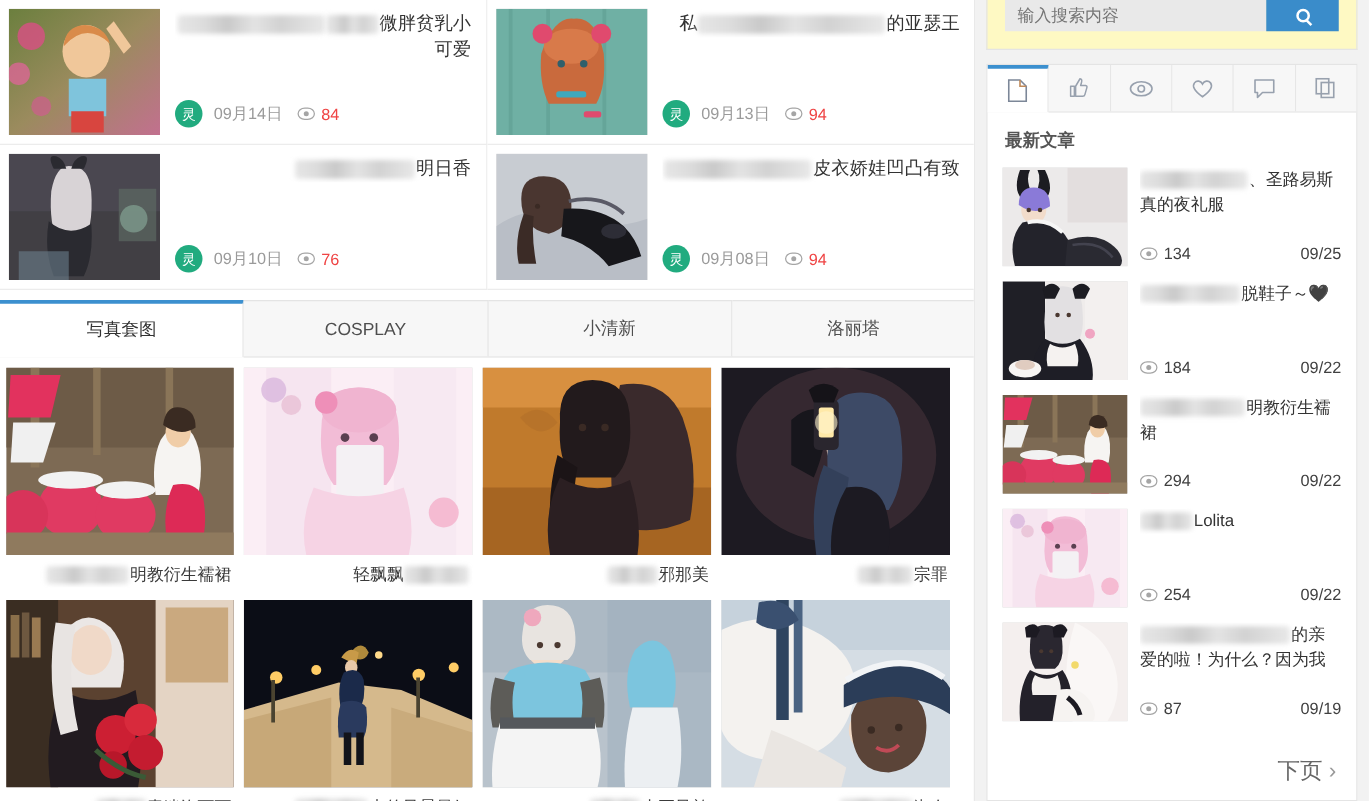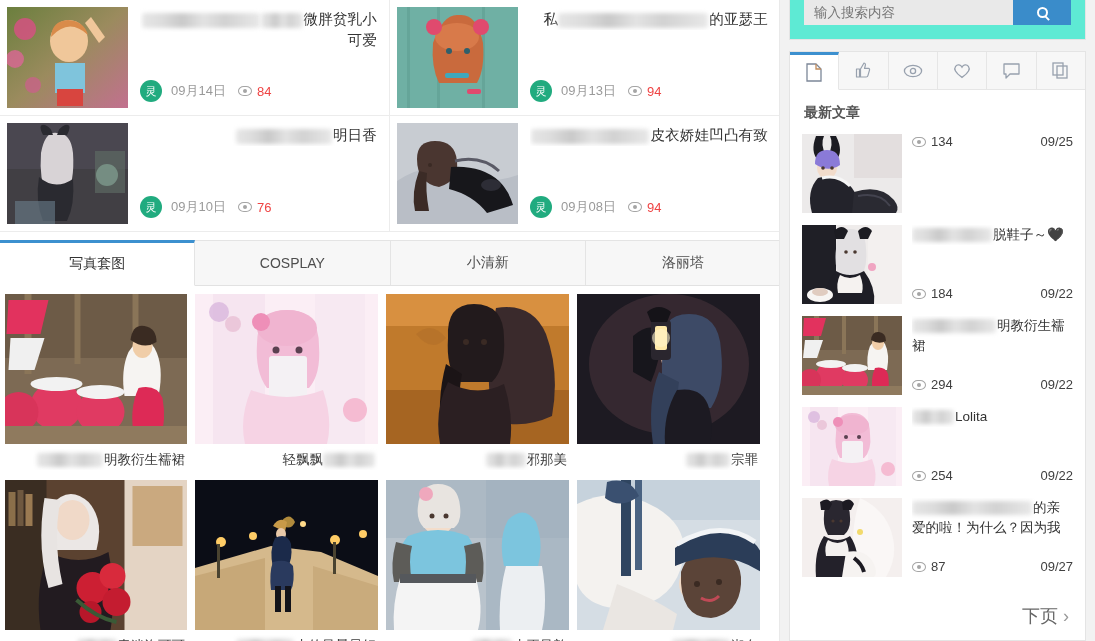--- a/index.html
+++ b/index.html
@@ -177,21 +177,21 @@
 
   
   .side-col {
     width: 315px;
     height: 641px;
     background: #f2f2f2;
     display: flex;
     flex-direction: column;
   }
   .search-box {
-    background: #5eead4;
+    background: #fef9c3;
     border: 1px solid #e4e4e4;
     border-top: none;
     padding: 0 14px 13px 14px;
     margin: 0 9px 0 9px;
     position: relative;
     height: 40px;
   }
   .search-row {
     display: flex;
     height: 26px;
@@ -721,20 +721,21 @@
               <path d="M13 30 q0 -14 12 -14 q13 0 13 15 q-12 8 -25 -1z" fill="#8a7ad8"></path>
               <path d="M16 44 q22 -6 34 10 q10 14 4 25 l-44 0 q-6 -22 6 -35z" fill="#23232b"></path>
               <path d="M20 44 q16 -4 28 8" stroke="#f6f6f6" stroke-width="3" fill="none"></path>
               <path d="M52 58 q26 -8 40 8 q6 8 2 13 l-44 0z" fill="#2a2a32"></path>
               <path d="M56 62 q22 -4 32 10" stroke="#4a4a56" stroke-width="2" fill="none" opacity=".8"></path>
               <circle cx="21" cy="34" r="1.8" fill="#4a3830"></circle>
               <circle cx="30" cy="34" r="1.8" fill="#4a3830"></circle>
             </svg>
           </div>
           <div class="side-body">
+            <div class="side-title"><span class="blur b2" style="width:86px"></span><span>、圣路易斯真的夜礼服</span></div>
             <div class="side-meta">
               <span class="v">
                   <i class="eye-ico"></i>
                   <span>134</span>
                 </span>
               <span>09/25</span>
             </div>
           </div>
         </div>
 
@@ -853,21 +854,21 @@
               <circle cx="58" cy="34" r="3" fill="#f0d24a" opacity=".8"></circle>
             </svg>
           </div>
           <div class="side-body">
             <div class="side-title"><span class="blur b2" style="width:120px"></span><span>的亲爱的啦！为什么？因为我对带</span></div>
             <div class="side-meta">
               <span class="v">
                   <i class="eye-ico"></i>
                   <span>87</span>
                 </span>
-              <span>09/27</span>
+              <span>09/19</span>
             </div>
           </div>
         </div>
 
       </div>
 
       <div class="nextpage">
         <span>下页</span><span class="chev">›</span>
       </div>
     </div>

